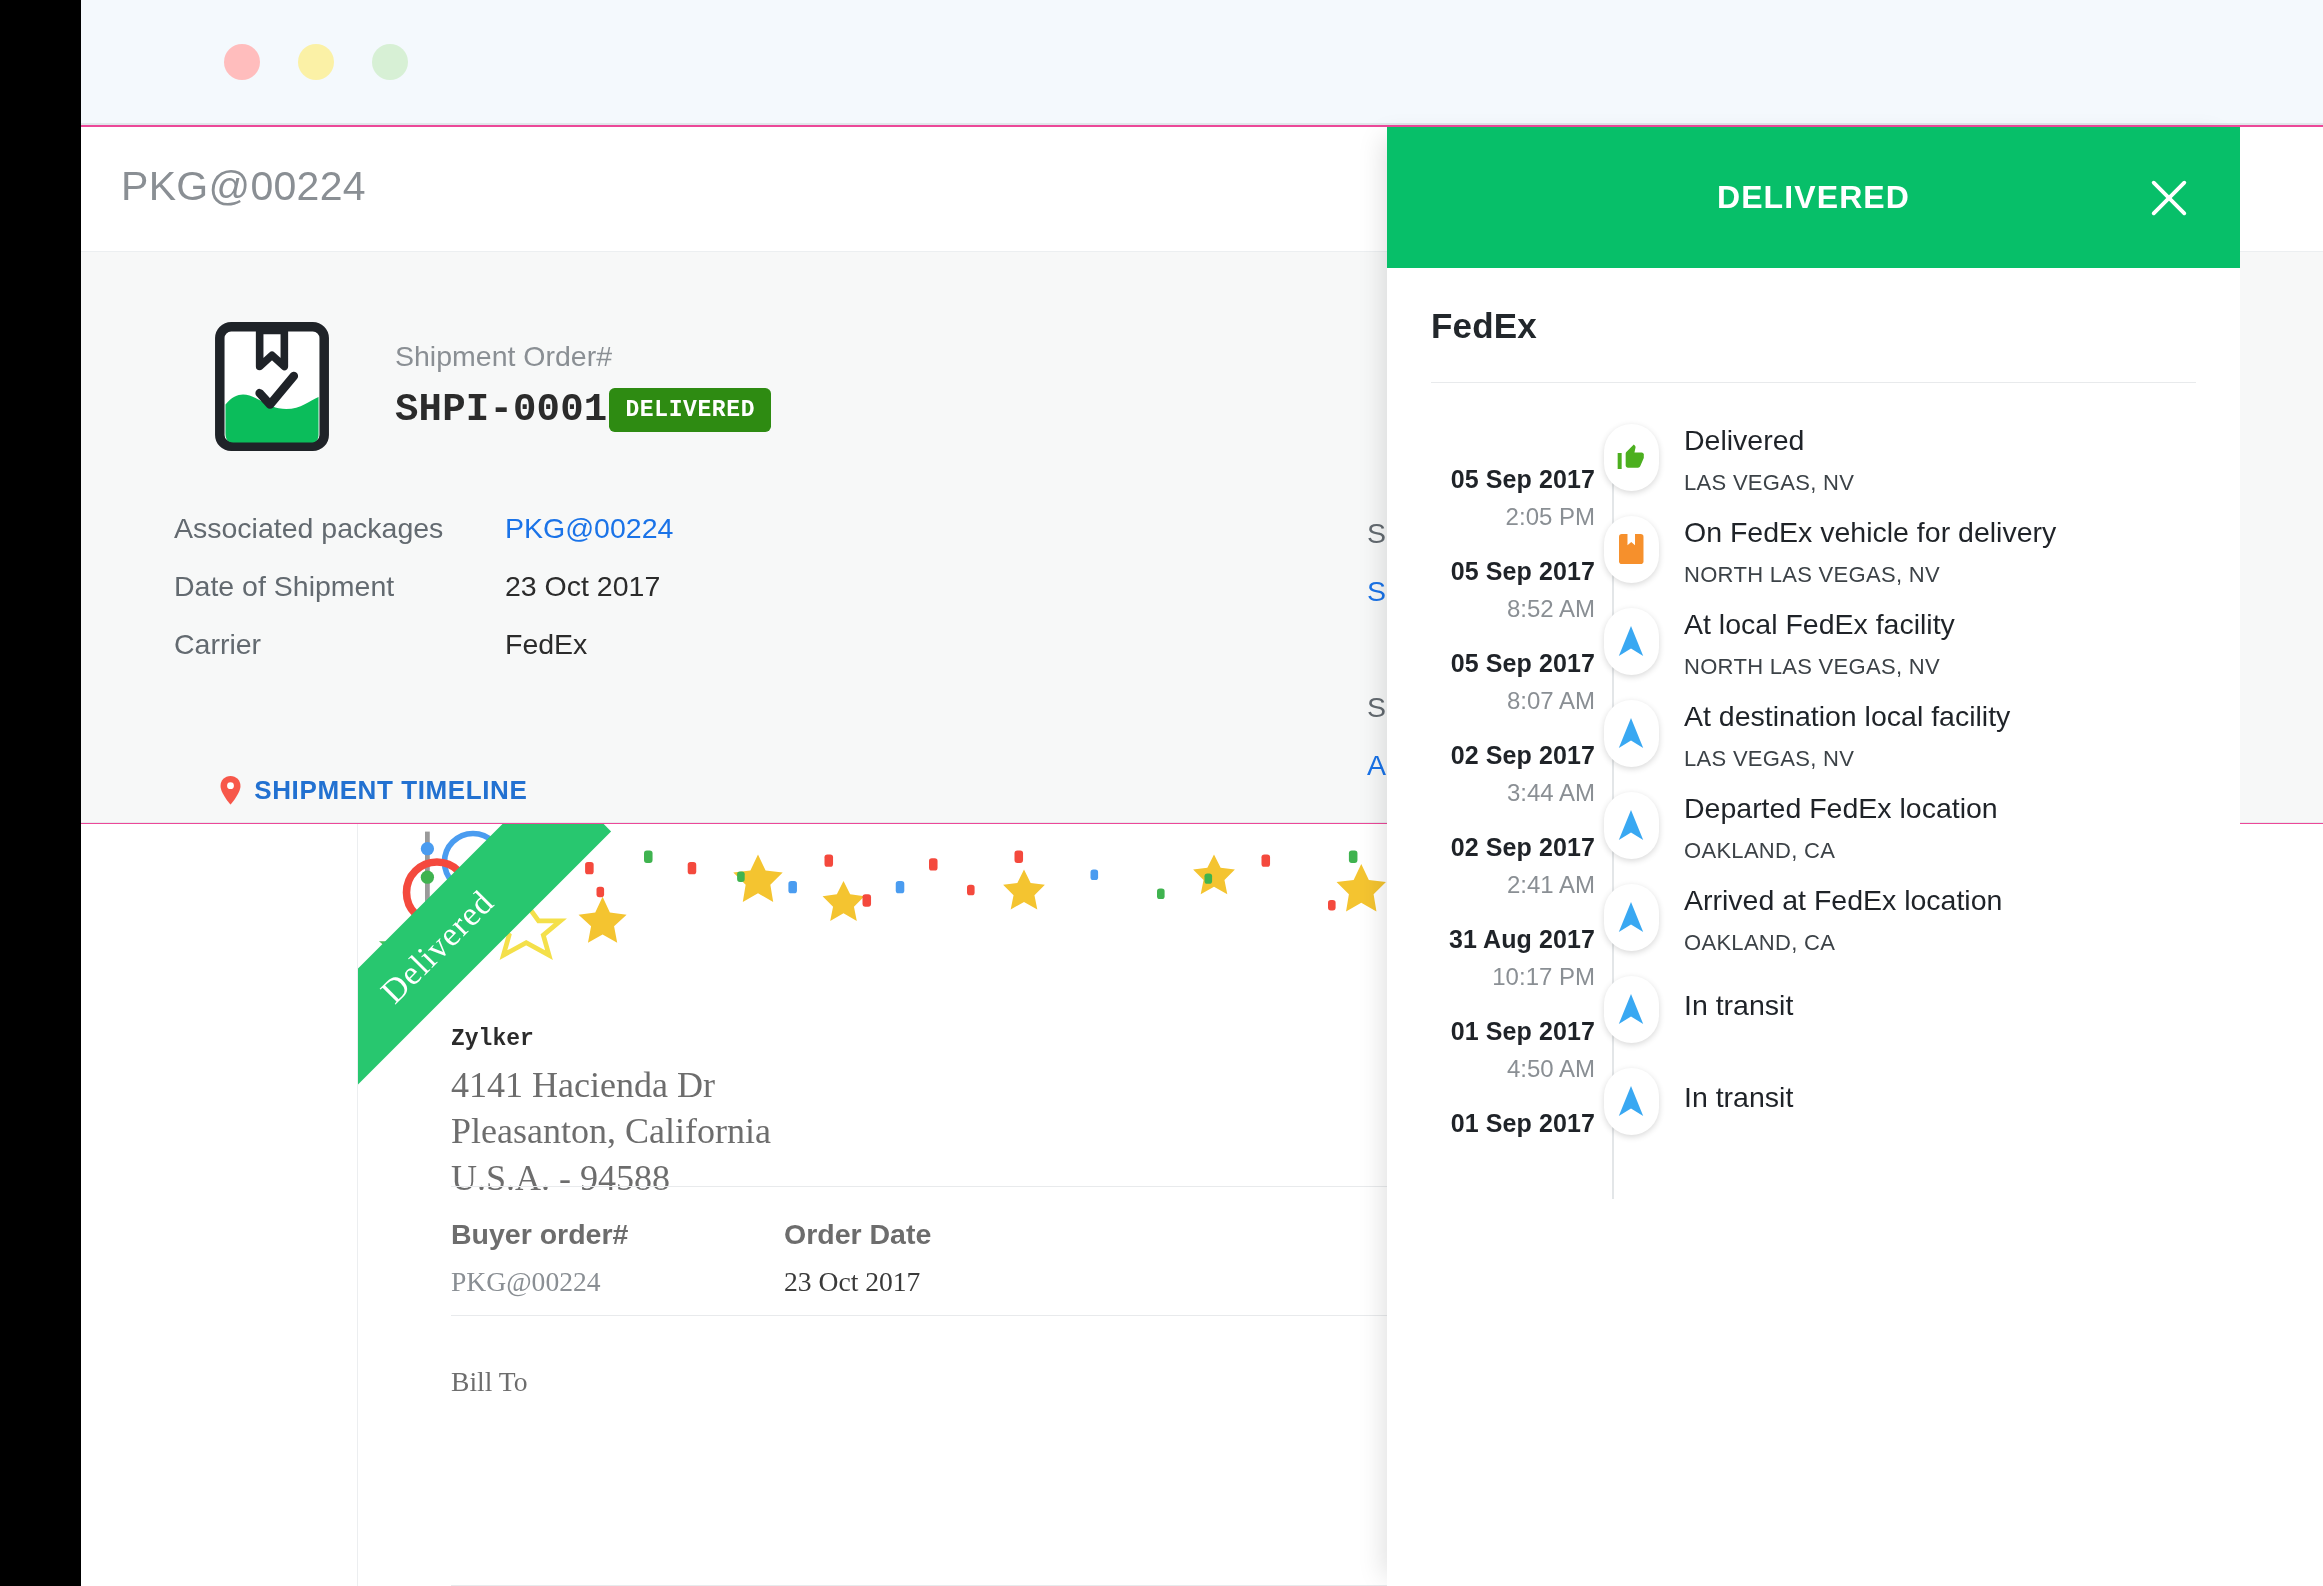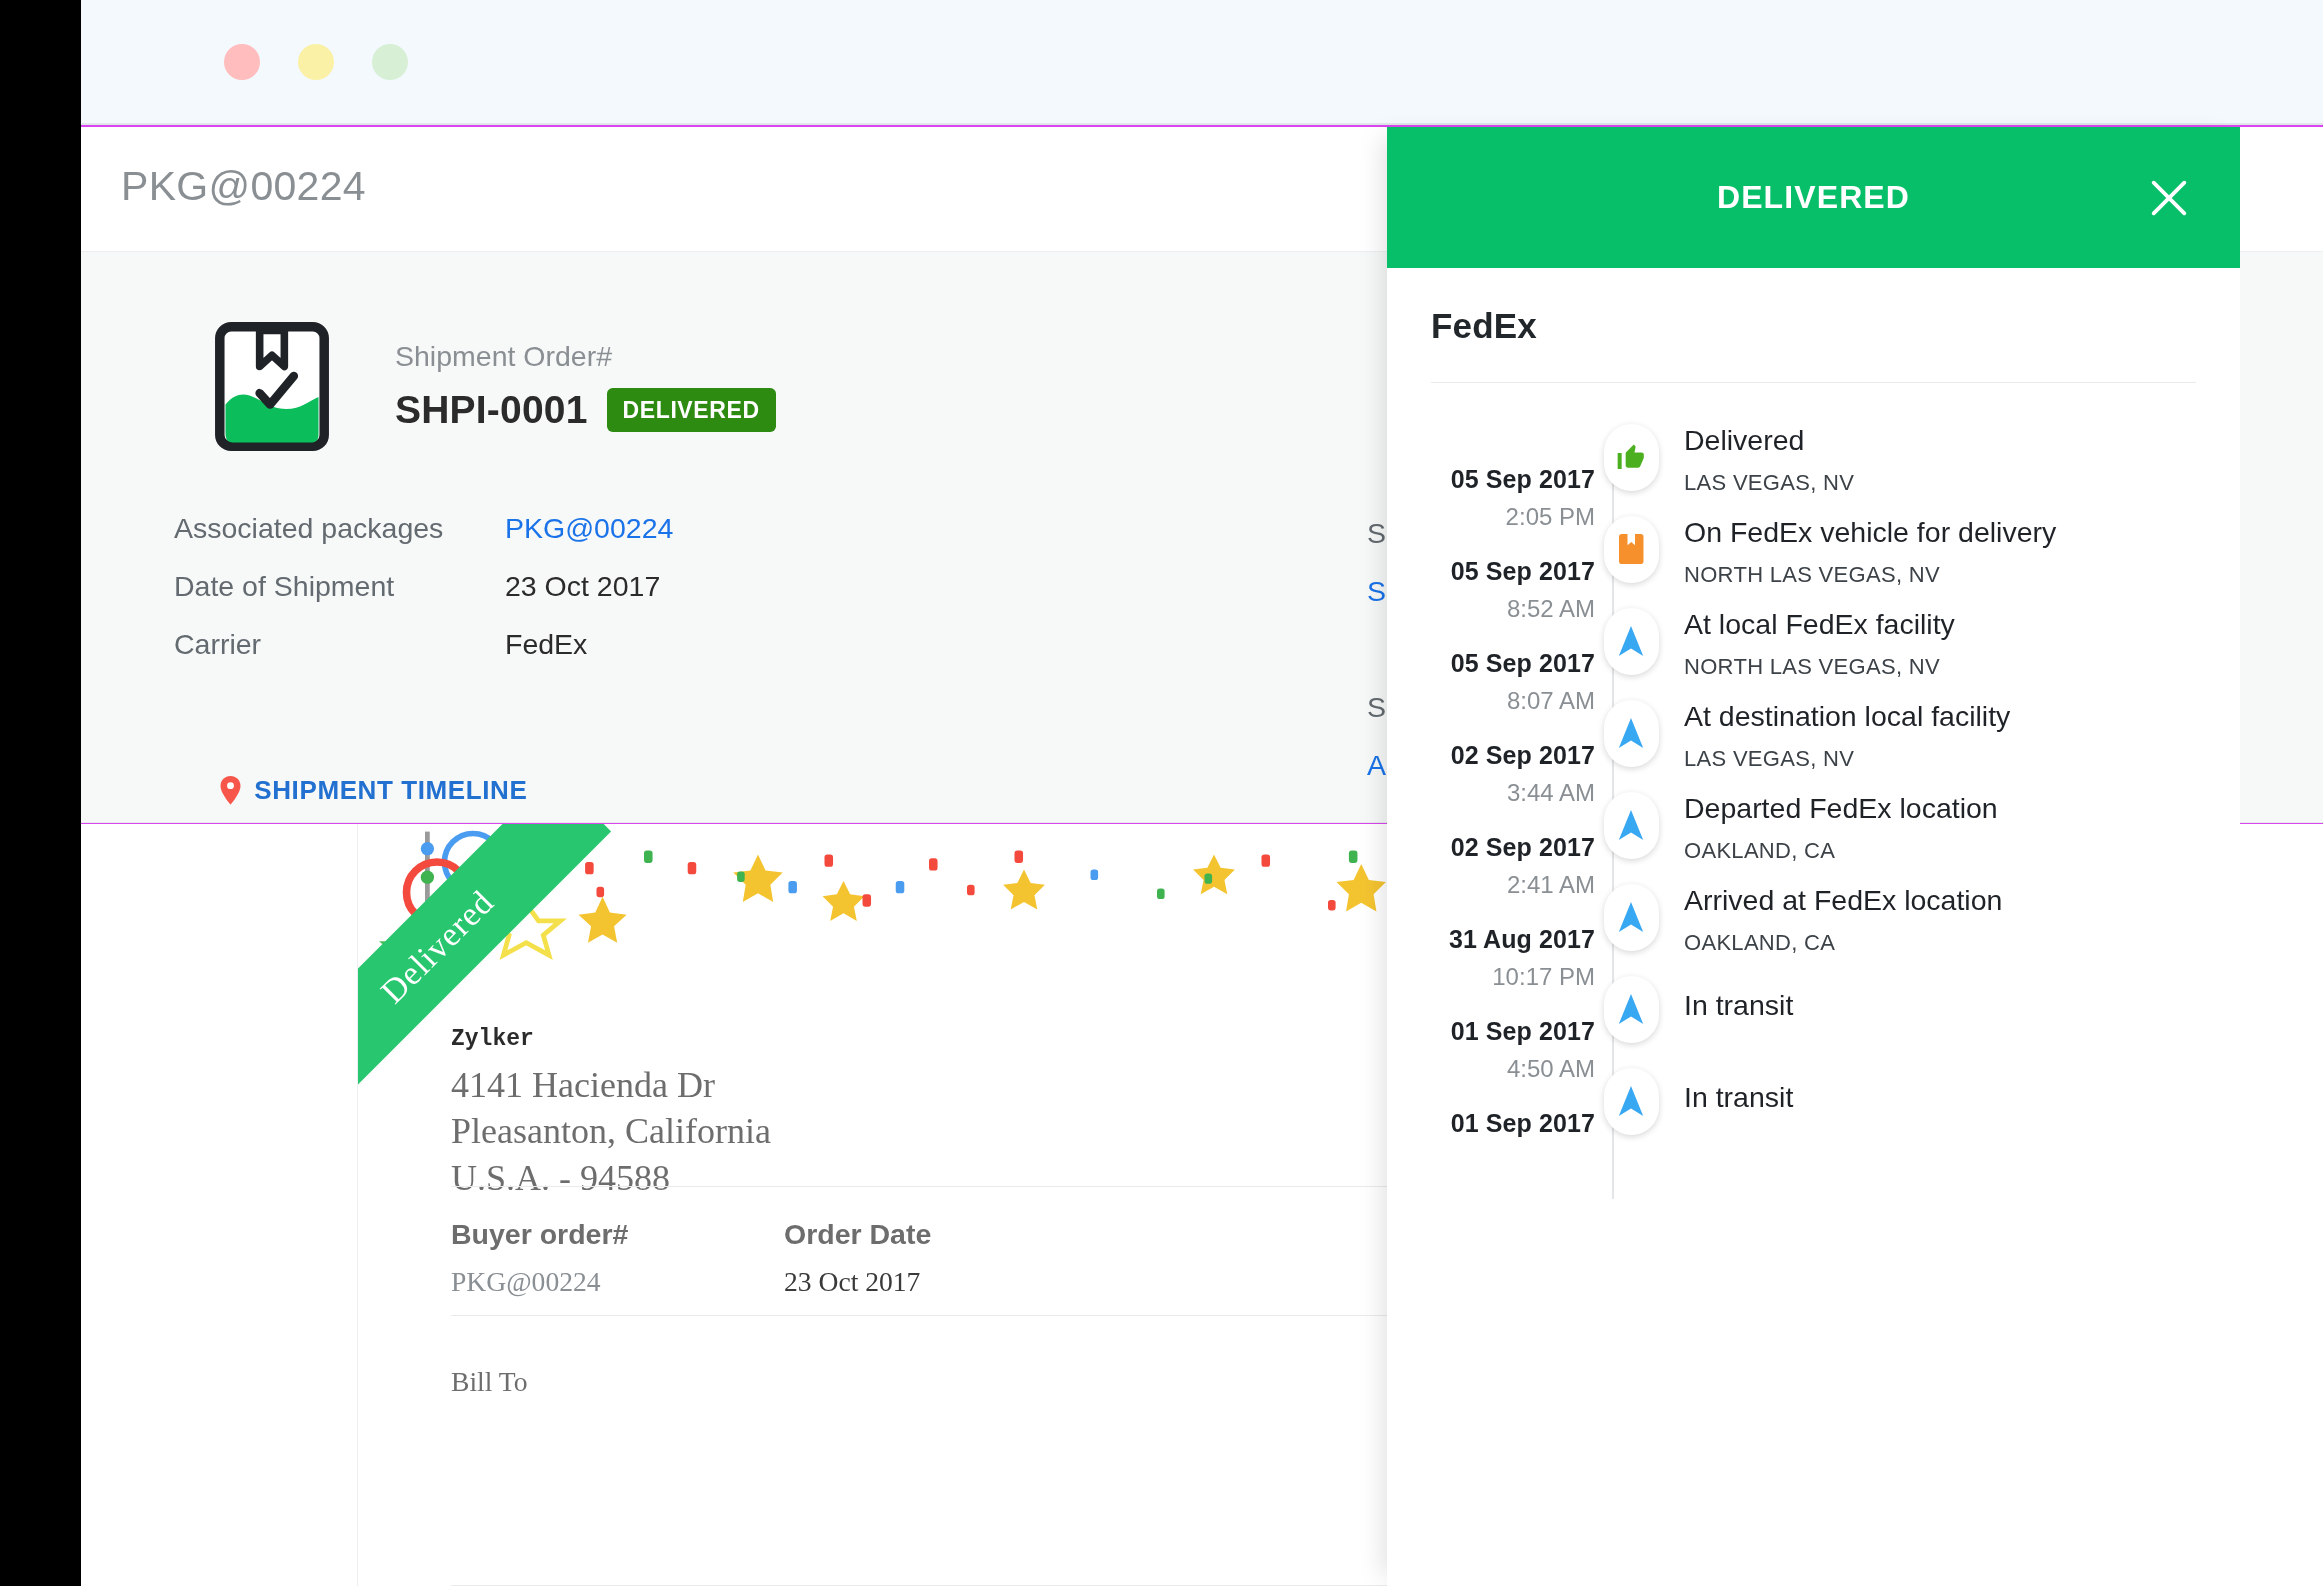--- a/index.html
+++ b/index.html
@@ -6,21 +6,21 @@
   html, body {
     width: 2324px; height: 1586px;
     background: #000000;
     font-family: "Liberation Sans", sans-serif;
     overflow: hidden;
   }
   .stage {
     position: absolute;
     left: 81px; top: 0px;
     width: 2243px; height: 1586px;
-    background: #d946ef;
+    background: #ec4899;
     overflow: hidden;
   }
 
   
   .chrome {
     position: absolute; left: 0; top: 0;
     width: 2243px; height: 125px;
     background: #f4f9fd;
     border-bottom: 2.9px solid #e0e6ea;
   }
@@ -53,21 +53,21 @@
   .pkg-icon {
     position: absolute; left: 133px; top: 69px;
     width: 116px; height: 131px;
   }
   .so-label {
     position: absolute; left: 314px; top: 88px;
     font-size: 28.5px; color: #8a8f94;
   }
   .so-row {
     position: absolute; left: 314px; top: 136px;
-    display: flex; align-items: center; gap: 19px;
+    display: flex; align-items: center; gap: 2px; font-family: Liberation Mono, monospace;
   }
   .so-num { font-size: 39px; font-weight: 700; color: #2b2b2b; letter-spacing: 0.2px; }
   .badge-delivered {
     background: #2e8b12; color: #ffffff;
     font-size: 23px; font-weight: 700; letter-spacing: 0.6px;
     padding: 10.5px 16px 10.5px 16px; border-radius: 5.7px;
     line-height: 1;
   }
 
   .kv { position: absolute; left: 93px; top: 247px; width: 951px; }

